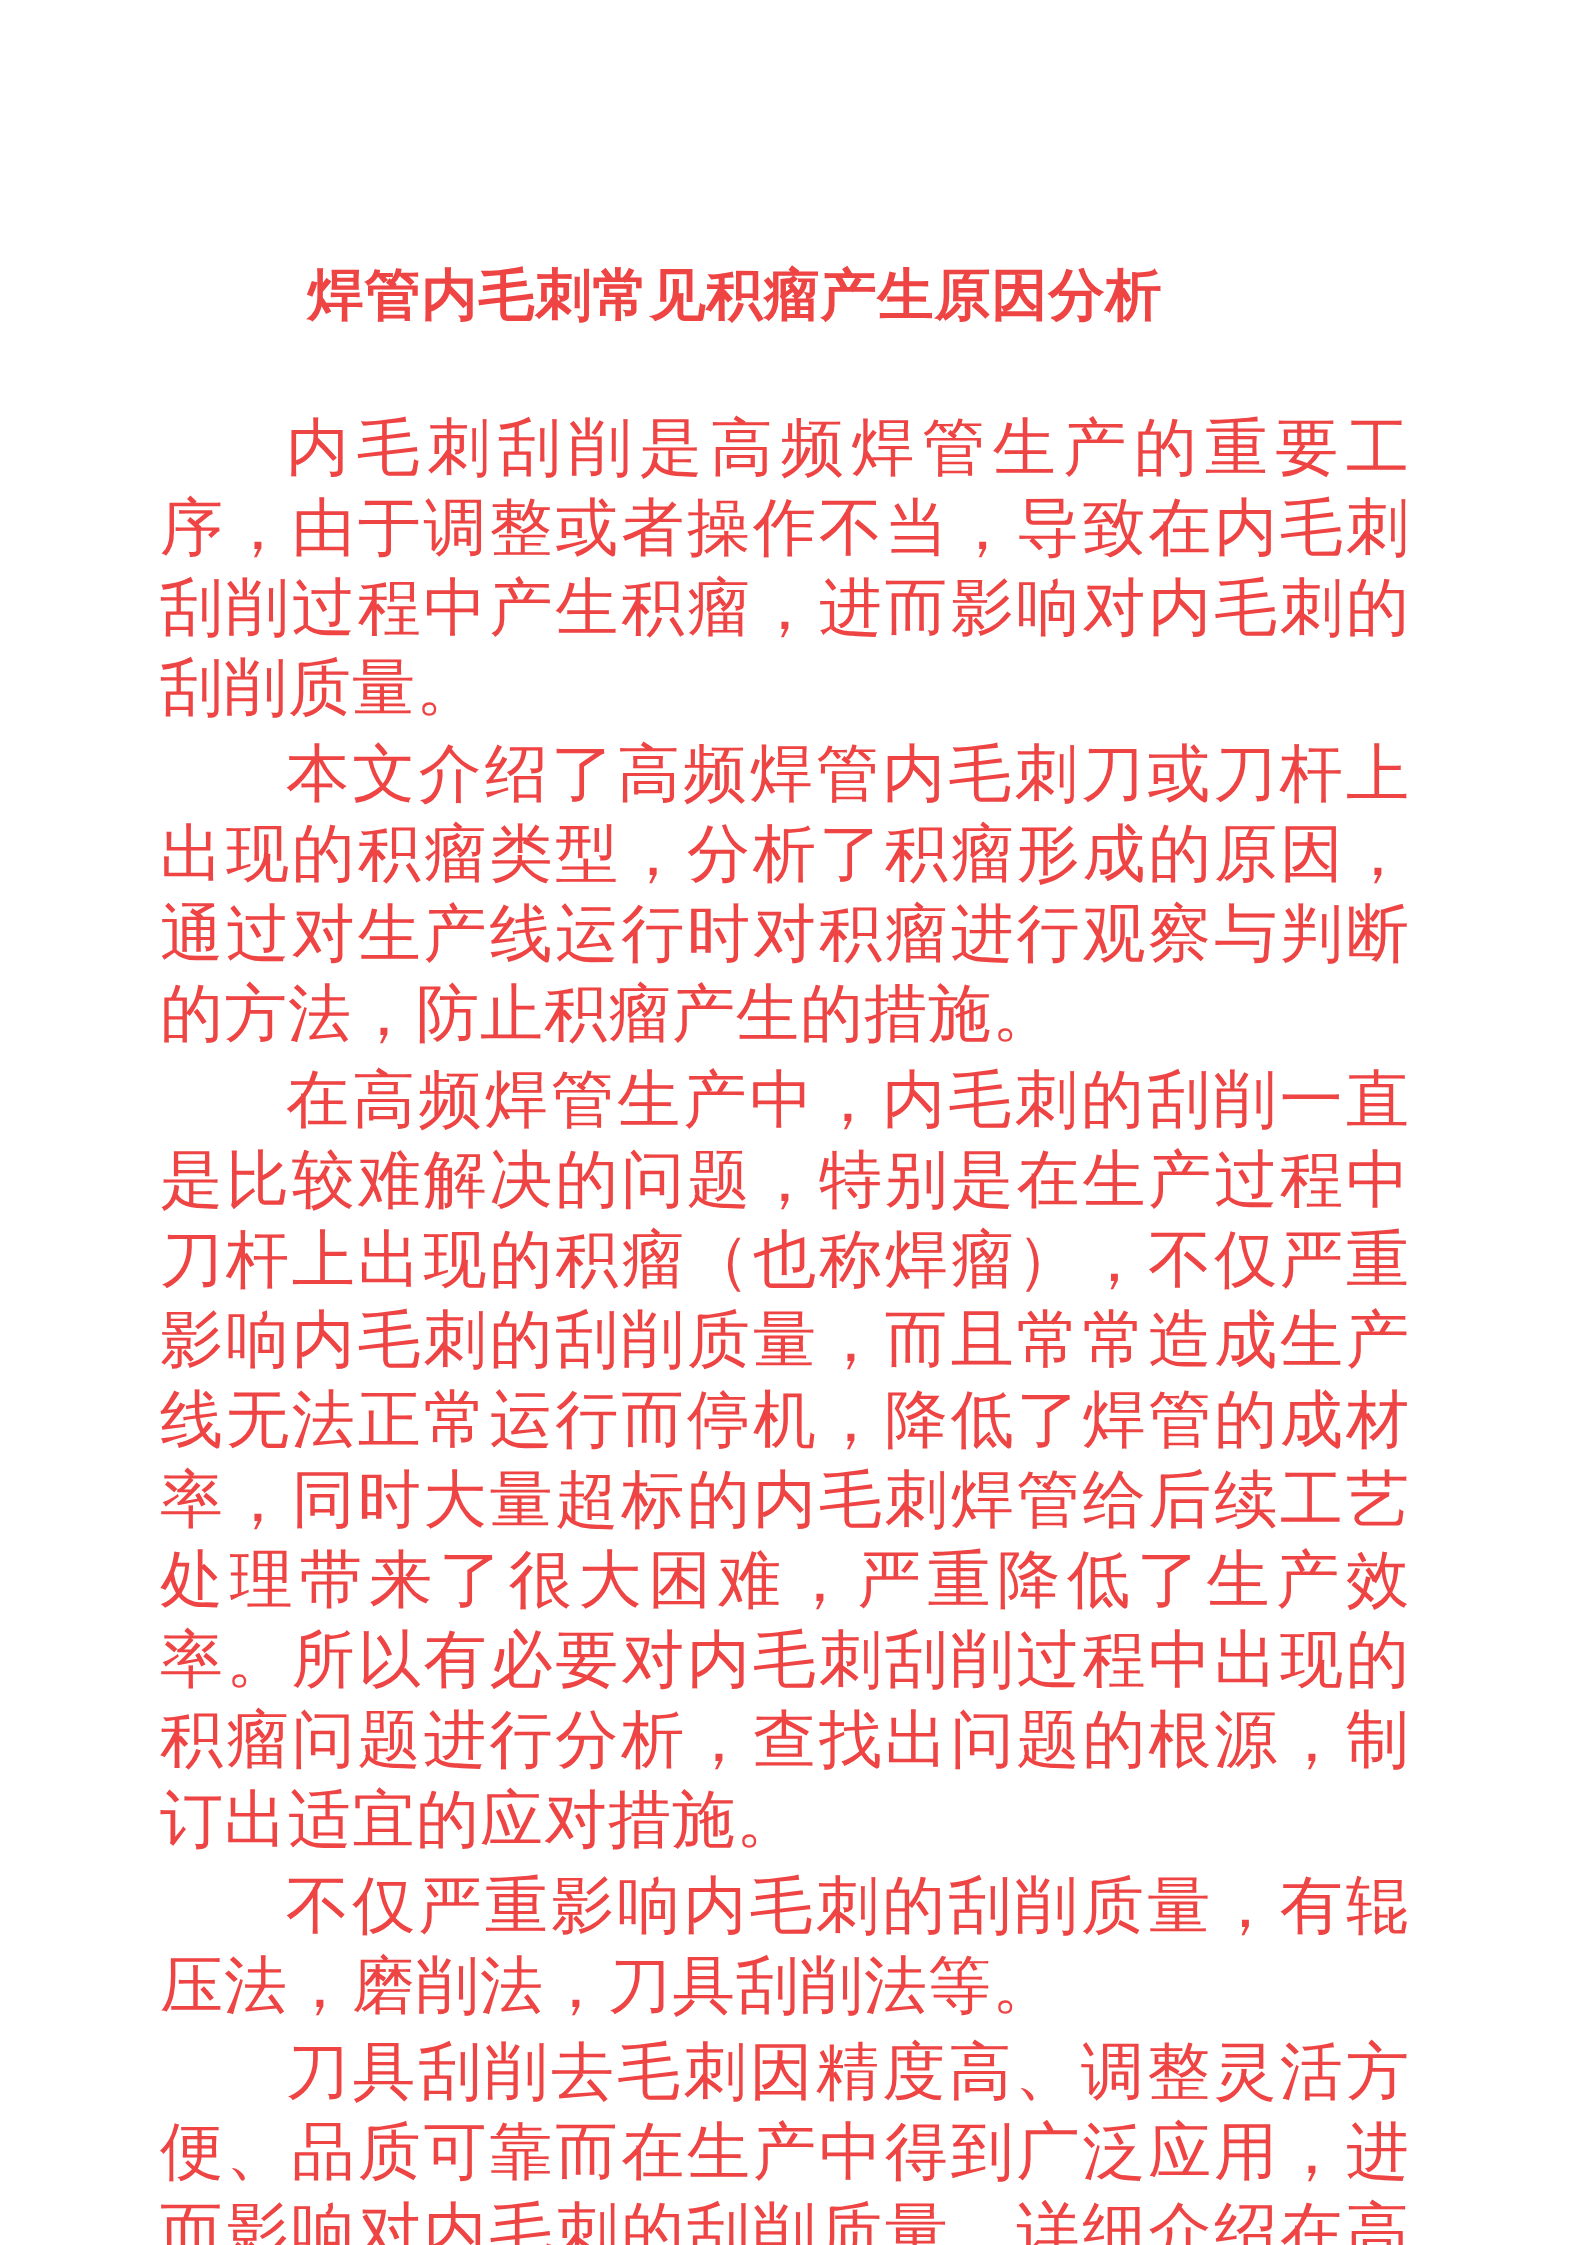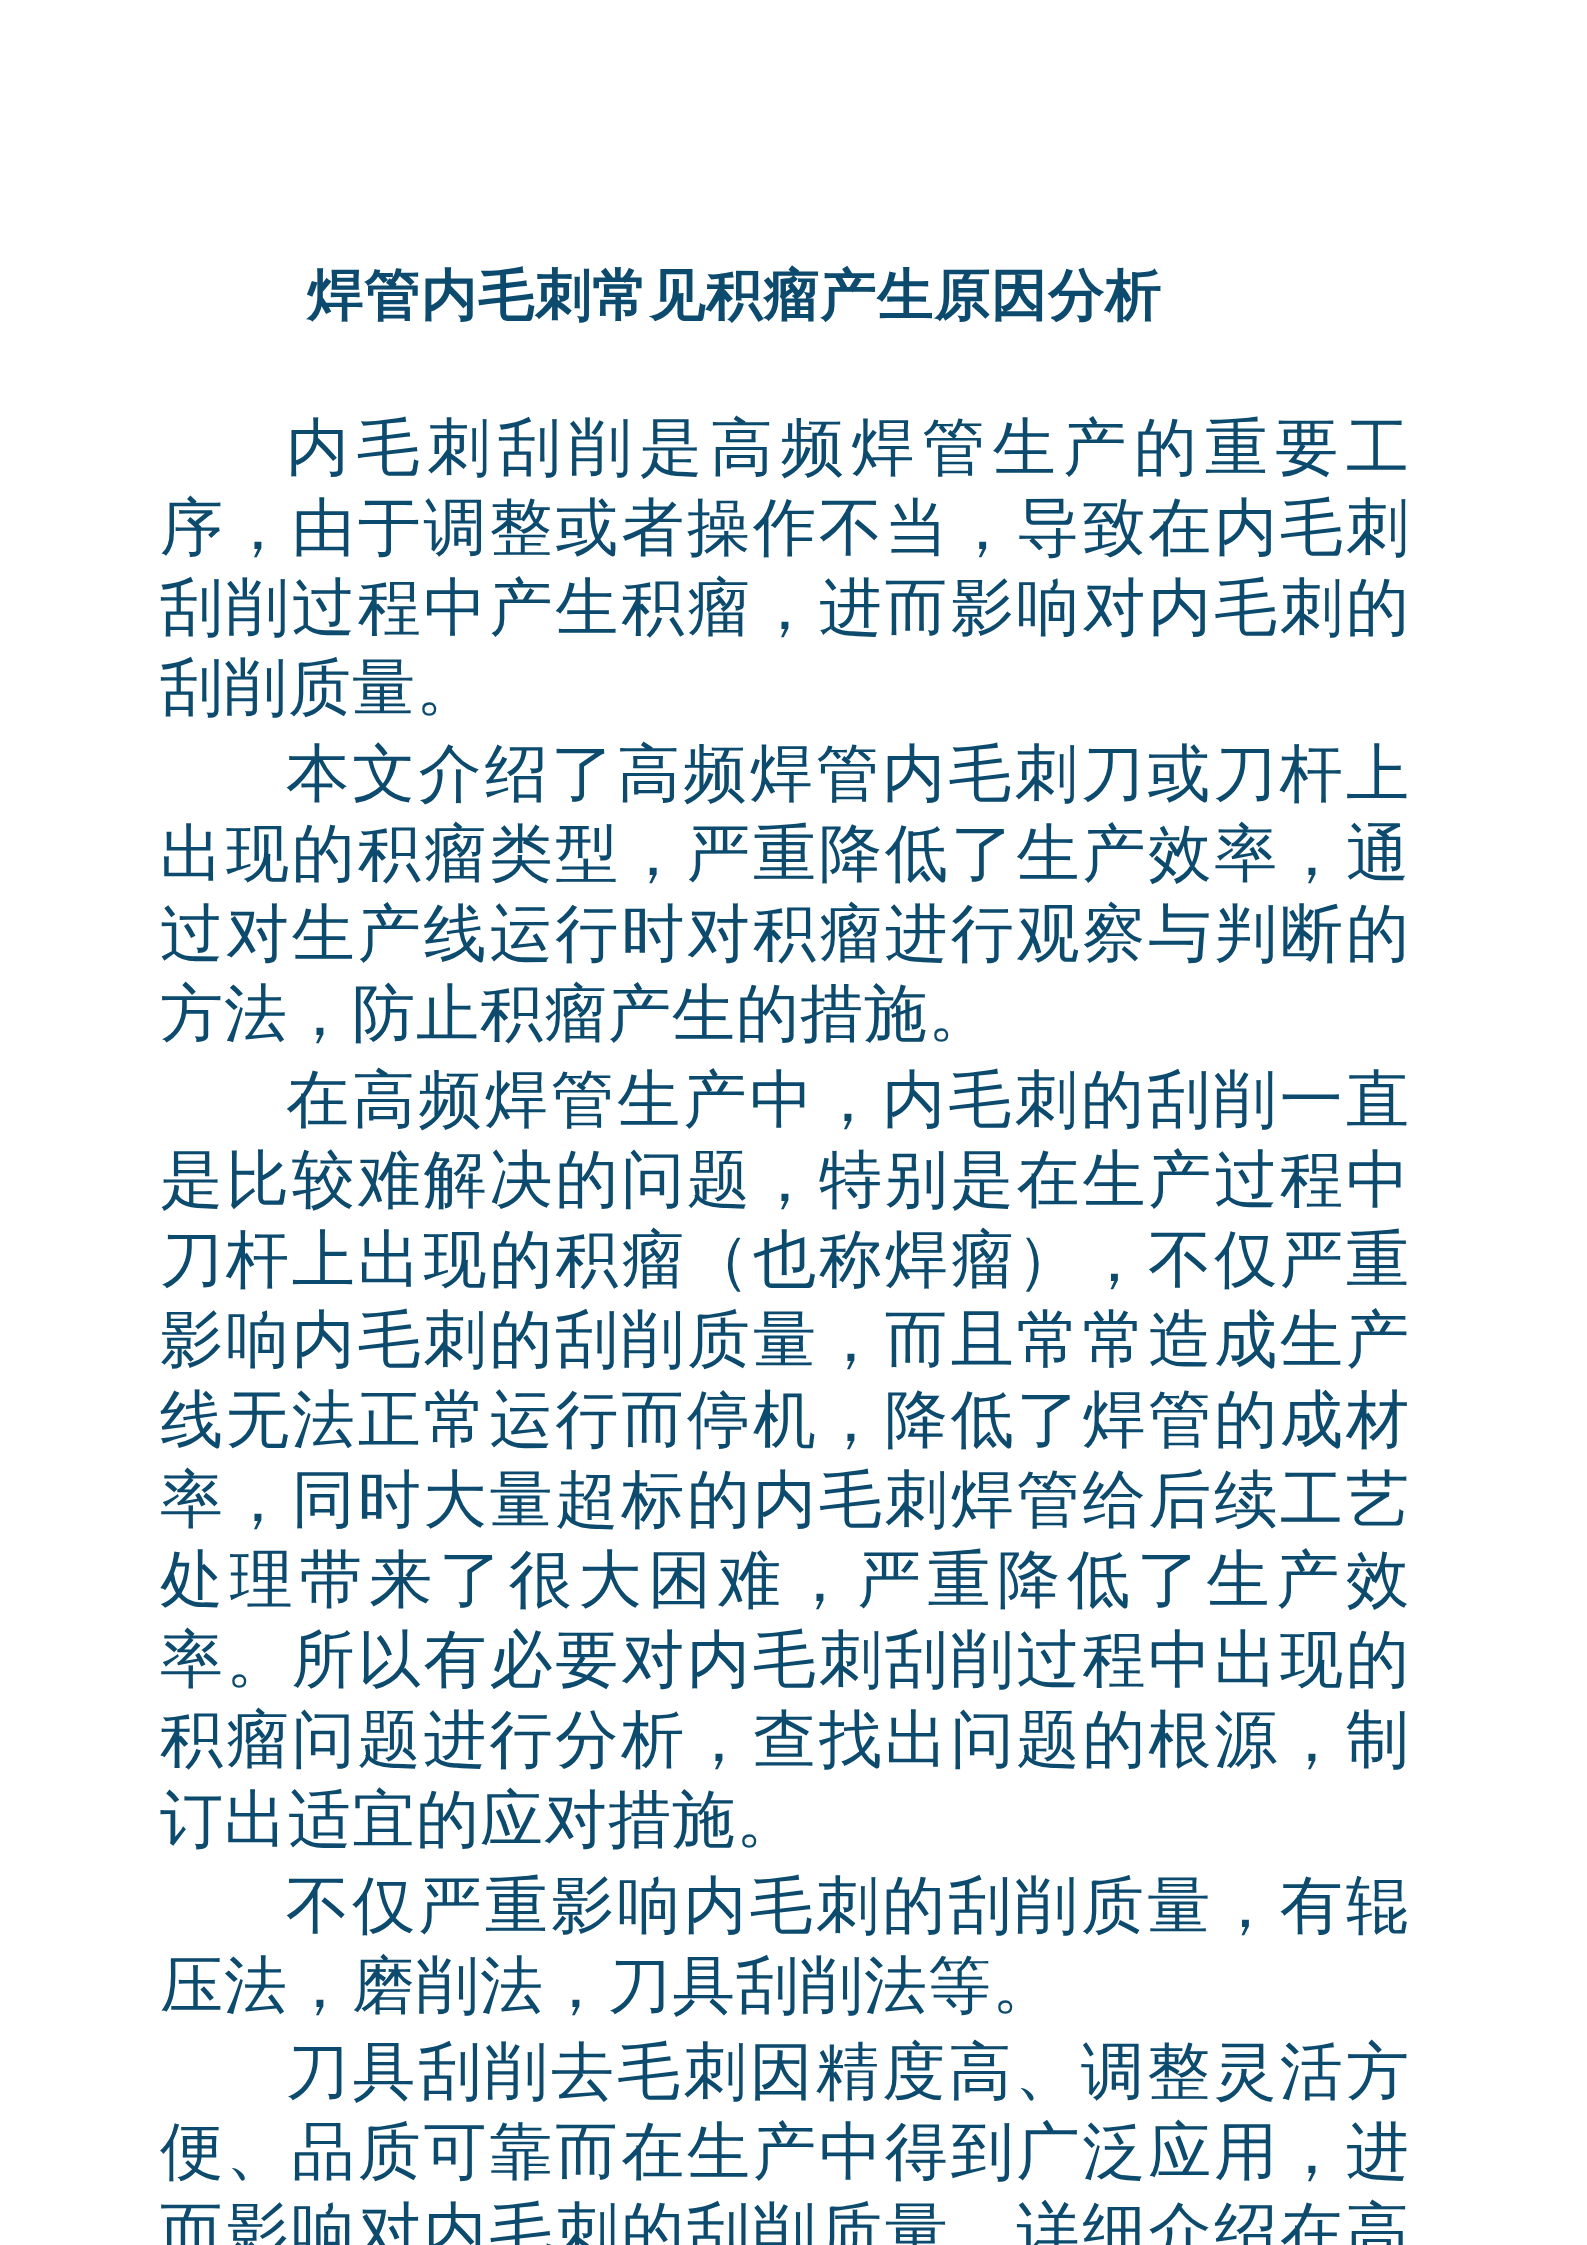--- a/index.html
+++ b/index.html
@@ -5,21 +5,21 @@
   html, body {
     margin: 0;
     padding: 0;
     background: #ffffff;
   }
   .page {
     position: relative;
     width: 1470px;
     height: 2245px;
     background: #ffffff;
-    color: #0c4a6e;
+    color: #ef4444;
     font-family: "Liberation Serif", "DejaVu Serif", serif;
     overflow: hidden;
     box-sizing: border-box;
   }
   .doc-title {
     margin: 0;
     padding-top: 253px;
     text-align: center;
     font-size: 56px;
     line-height: 84px;
@@ -42,18 +42,18 @@
     text-indent: 2em;
   }
 </style>
 </head>
 <body>
 
 <div class="page">
   <h1 class="doc-title">焊管内毛刺常见积瘤产生原因分析</h1>
   <div class="doc-body">
     <p>内毛刺刮削是高频焊管生产的重要工序，由于调整或者操作不当，导致在内毛刺刮削过程中产生积瘤，进而影响对内毛刺的刮削质量。</p>
-    <p>本文介绍了高频焊管内毛刺刀或刀杆上出现的积瘤类型，严重降低了生产效率，通过对生产线运行时对积瘤进行观察与判断的方法，防止积瘤产生的措施。</p>
+    <p>本文介绍了高频焊管内毛刺刀或刀杆上出现的积瘤类型，分析了积瘤形成的原因，通过对生产线运行时对积瘤进行观察与判断的方法，防止积瘤产生的措施。</p>
     <p>在高频焊管生产中，内毛刺的刮削一直是比较难解决的问题，特别是在生产过程中刀杆上出现的积瘤（也称焊瘤），不仅严重影响内毛刺的刮削质量，而且常常造成生产线无法正常运行而停机，降低了焊管的成材率，同时大量超标的内毛刺焊管给后续工艺处理带来了很大困难，严重降低了生产效率。所以有必要对内毛刺刮削过程中出现的积瘤问题进行分析，查找出问题的根源，制订出适宜的应对措施。</p>
     <p>不仅严重影响内毛刺的刮削质量，有辊压法，磨削法，刀具刮削法等。</p>
     <p>刀具刮削去毛刺因精度高、调整灵活方便、品质可靠而在生产中得到广泛应用，进而影响对内毛刺的刮削质量，详细介绍在高频焊管生产中常见积瘤问题产生的原因及应对措施。</p>
   </div>
 </div>
 
 </body></html>

